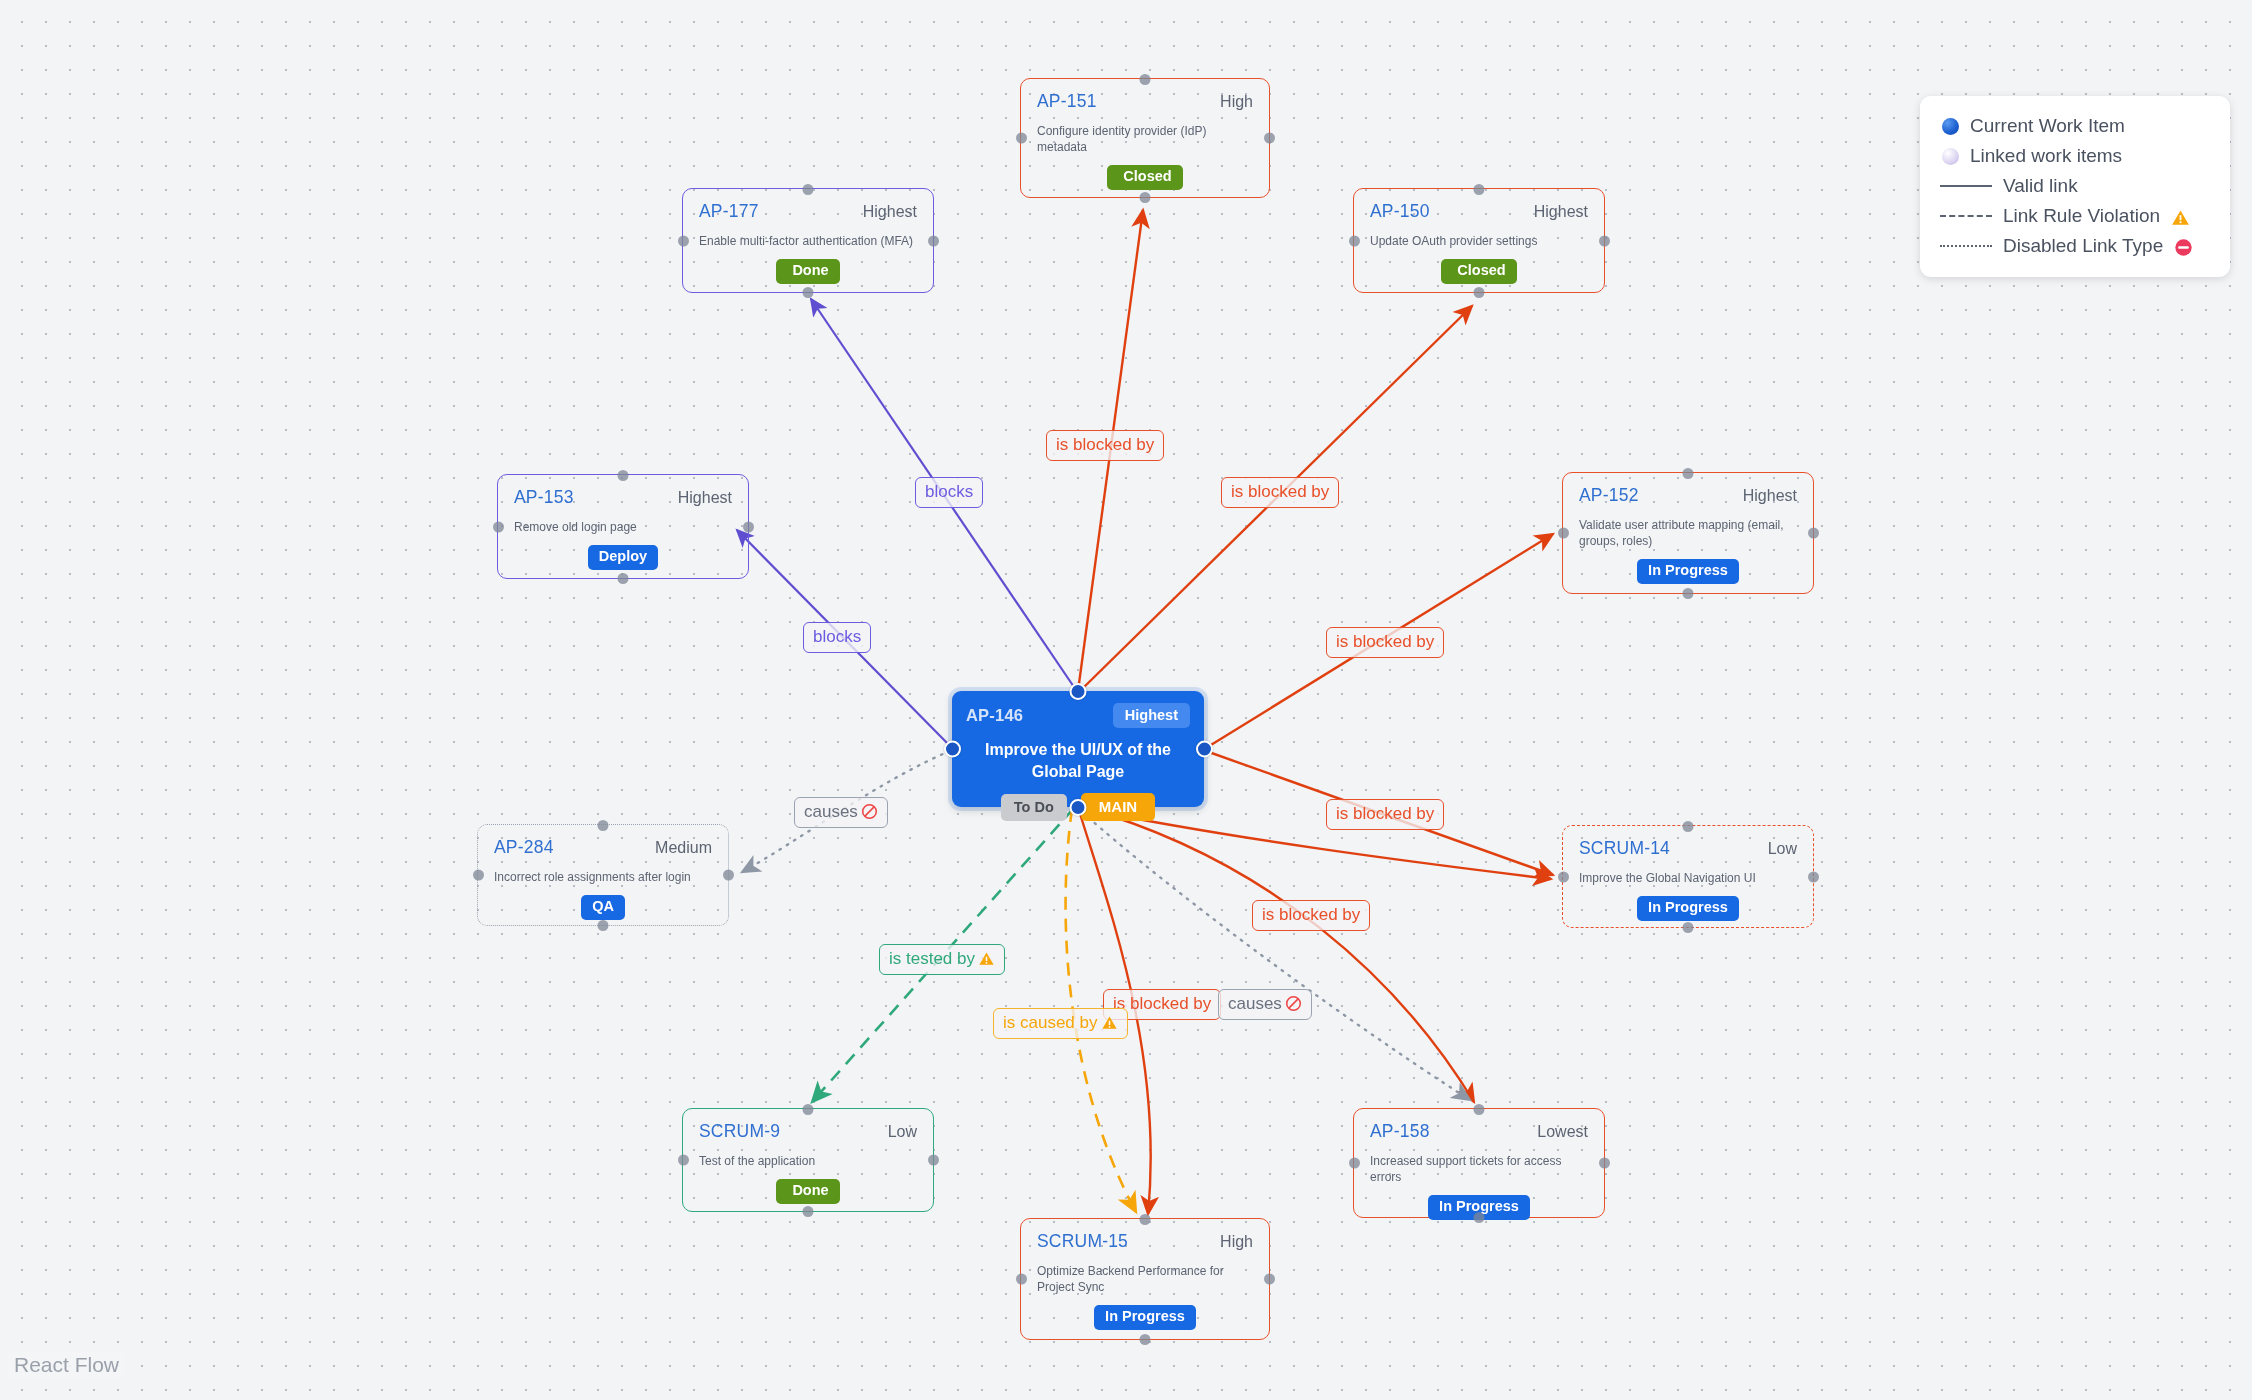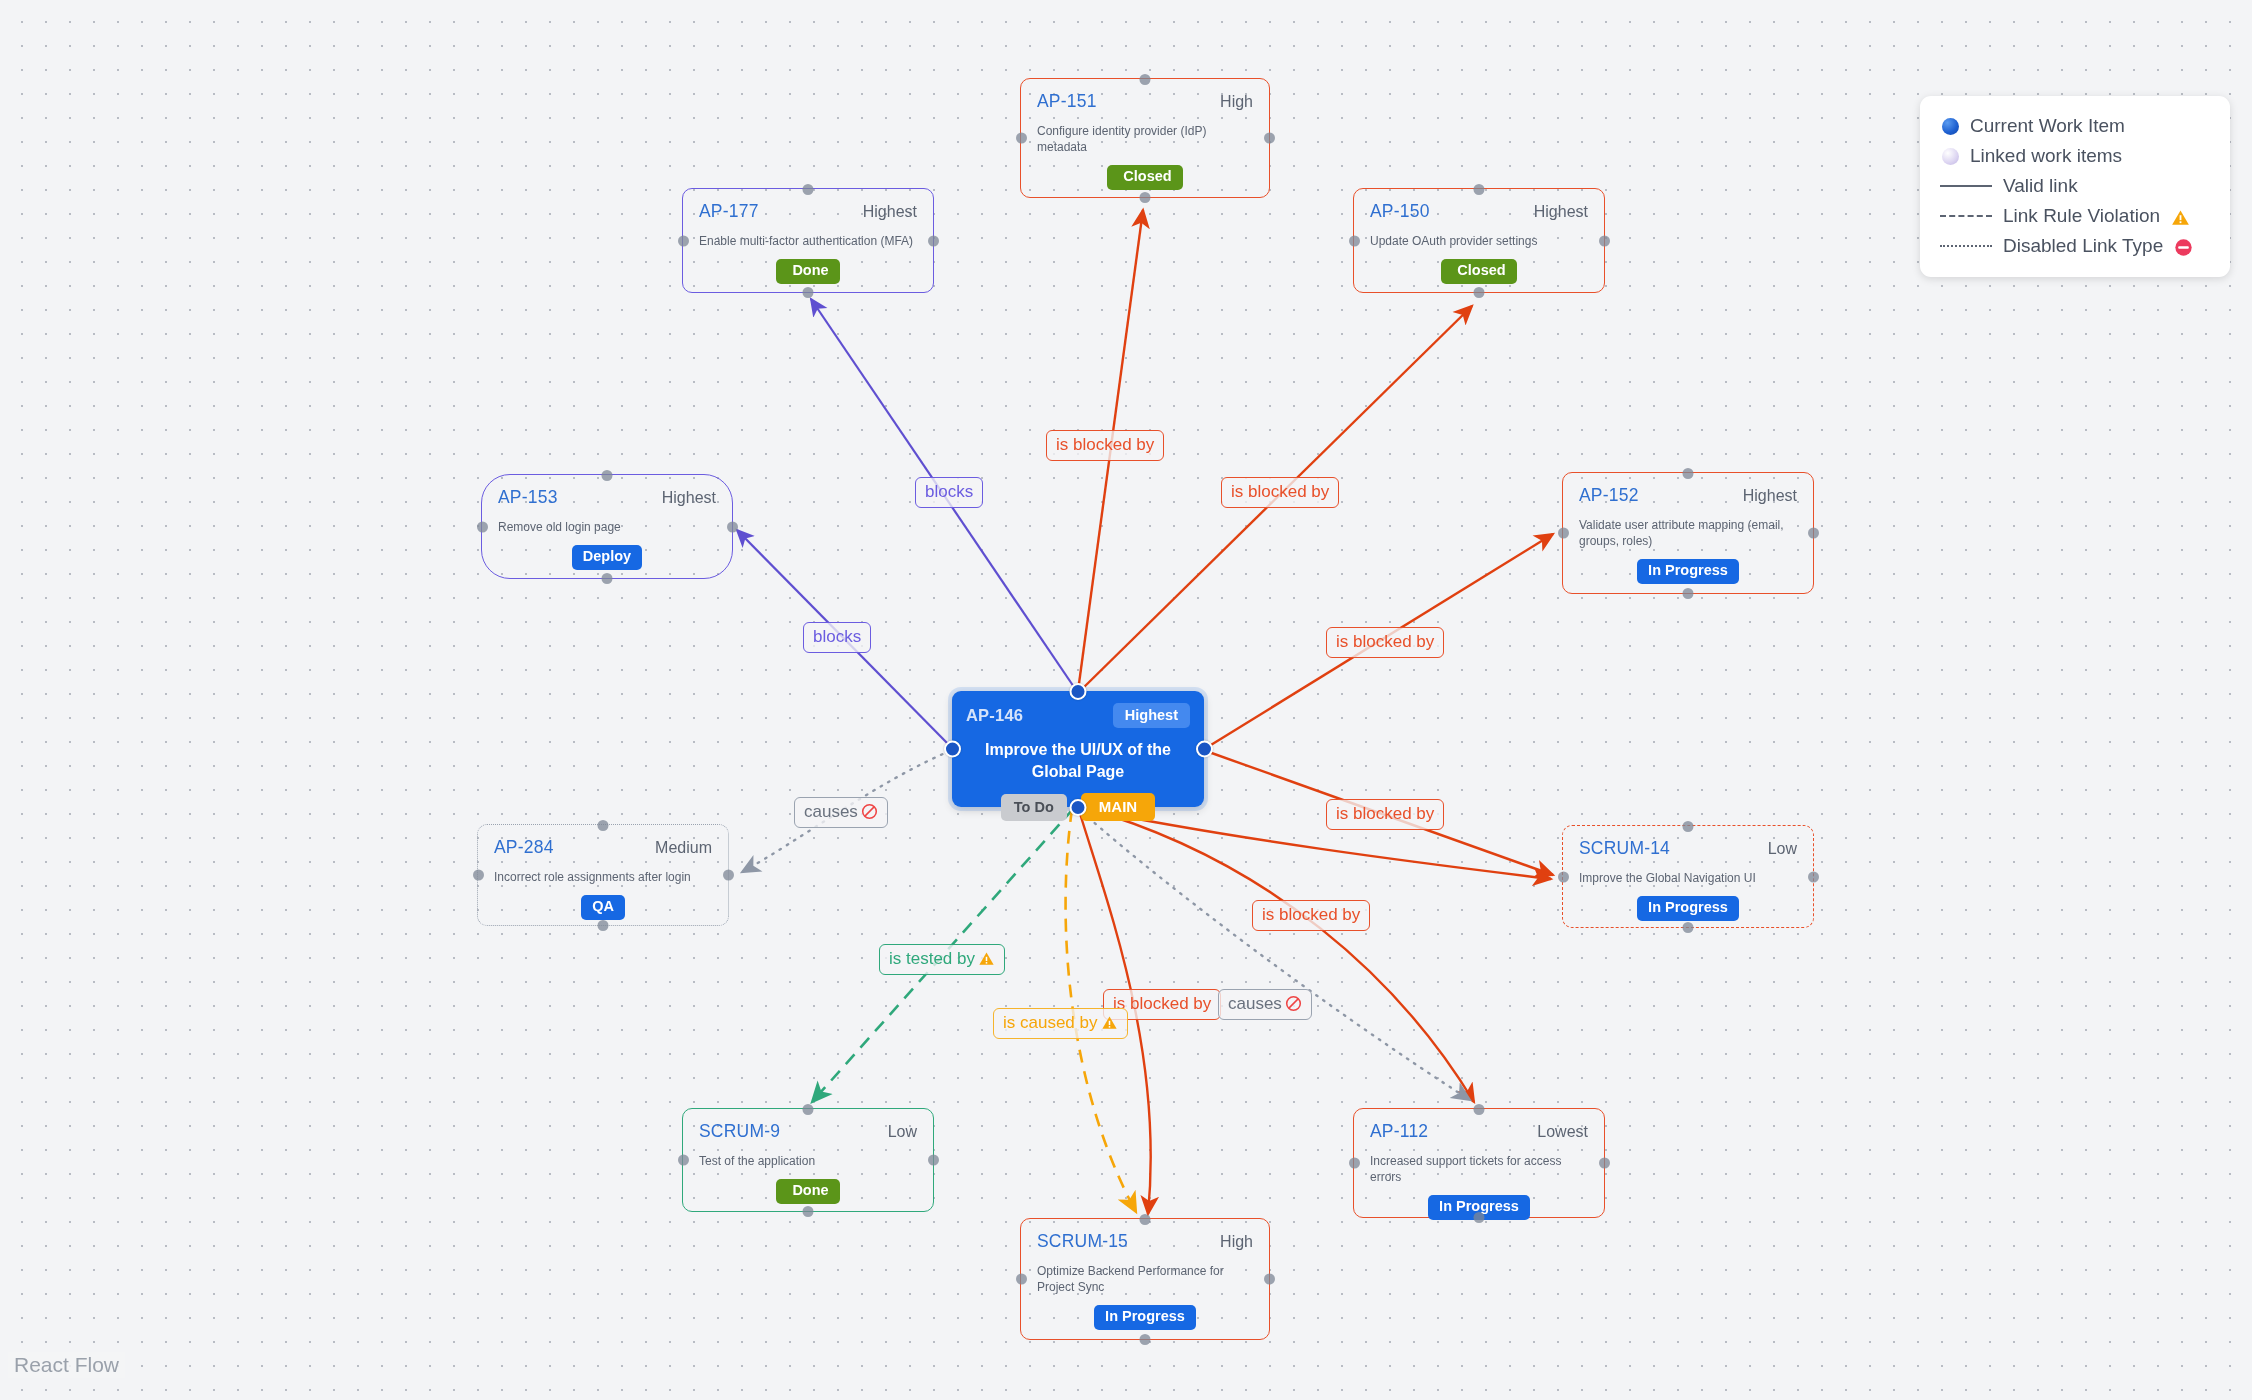--- a/index.html
+++ b/index.html
@@ -251,21 +251,21 @@
     <div class="summary">Update OAuth provider settings</div>
     <div class="statusrow">
       <span class="badge green">Closed</span>
     </div>
     <div class="handle h-t"></div>
     <div class="handle h-b"></div>
     <div class="handle h-l"></div>
     <div class="handle h-r"></div>
   </div>
 
-  <div class="node b-purple" id="node-ap153" style="left:481px; top:474px; width:252px; height:105px;border-radius:29px;">
+  <div class="node b-purple" id="node-ap153" style="left:497px; top:474px; width:252px; height:105px;">
     <div class="row1">
       <span class="key">AP-153</span>
       <span class="prio">Highest</span>
     </div>
     <div class="summary">Remove old login page</div>
     <div class="statusrow">
       <span class="badge blue">Deploy</span>
     </div>
     <div class="handle h-t"></div>
     <div class="handle h-b"></div>
@@ -343,21 +343,21 @@
       <span class="badge blue">In Progress</span>
     </div>
     <div class="handle h-t"></div>
     <div class="handle h-b"></div>
     <div class="handle h-l"></div>
     <div class="handle h-r"></div>
   </div>
 
   <div class="node b-red" id="node-ap158" style="left:1353px; top:1108px; width:252px; height:110px;">
     <div class="row1">
-      <span class="key">AP-112</span>
+      <span class="key">AP-158</span>
       <span class="prio">Lowest</span>
     </div>
     <div class="summary">Increased support tickets for access errors</div>
     <div class="statusrow">
       <span class="badge blue">In Progress</span>
     </div>
     <div class="handle h-t"></div>
     <div class="handle h-b"></div>
     <div class="handle h-l"></div>
     <div class="handle h-r"></div>

